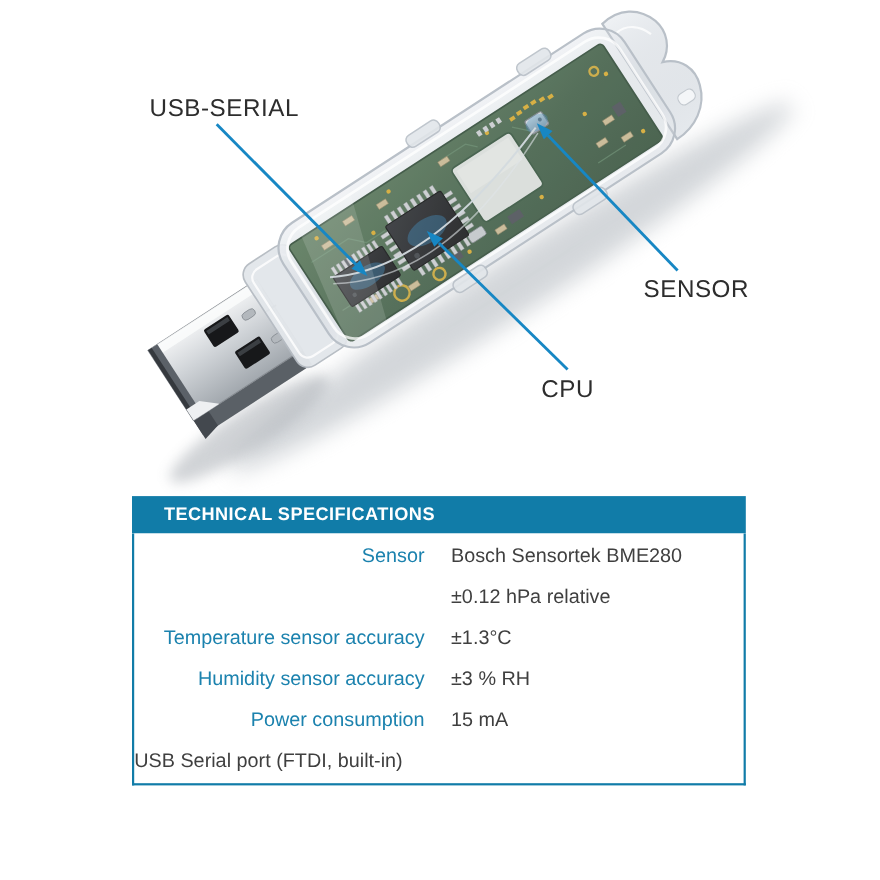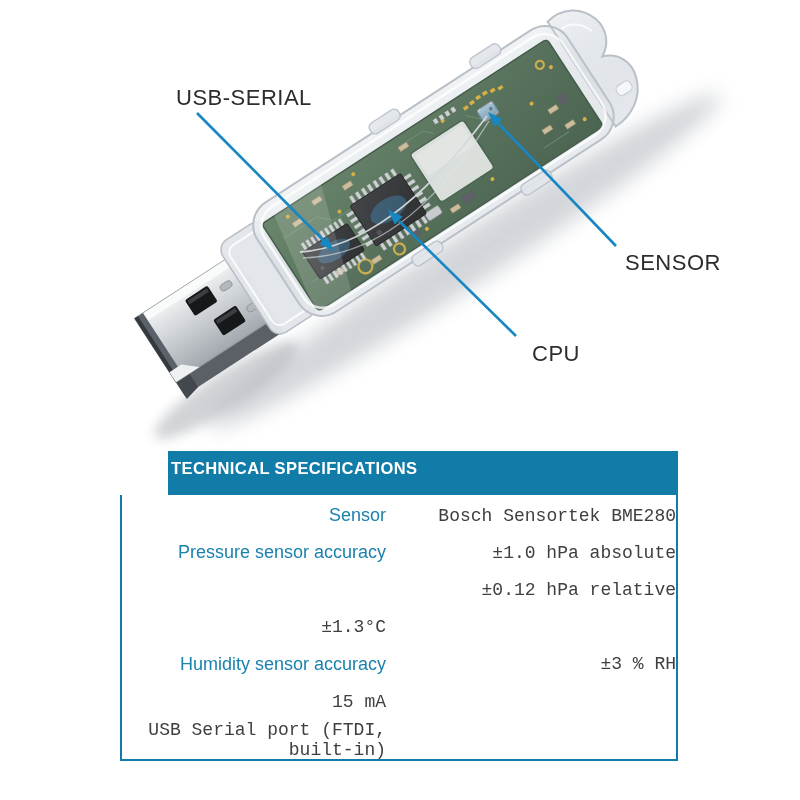--- a/index.html
+++ b/index.html
@@ -16,54 +16,52 @@
 
   .device-svg{position:absolute;left:0;top:0;}
 
   .callout-label{
     position:absolute;
     font-size:22px;
     font-weight:500;
     color:var(--callout-text);
     letter-spacing:0.5px;
     white-space:nowrap;
-    margin-left:40px;
   }
   #lbl-usb-serial{left:136px;top:85px;}
   #lbl-sensor{left:585px;top:250px;}
   #lbl-cpu{left:492px;top:341px;}
 
   .callout-line{stroke:var(--callout-blue);stroke-width:2.6;fill:none;}
   .callout-head{fill:var(--callout-blue);stroke:none;}
 
   .spec-table{position:absolute;left:120px;top:451px;width:558px;}
   .spec-header{
-    height:44px;line-height:34px;
+    height:34px;line-height:34px;
     background:var(--accent);
     color:#ffffff;font-weight:bold;font-size:16.5px;
     letter-spacing:0.4px;
-    padding-left:3px;
-    margin-left:48px;
+    padding-left:29px;
   }
   .spec-body{
     background:#ffffff;
     border:2px solid var(--accent);
     border-top:none;
     padding:2px 0;
   }
   .spec-row{
     display:grid;
     grid-template-columns:264px 1fr;
     column-gap:24px;
     height:37.2px;
     align-items:center;
     font-size:18px;
   }
   .spec-row .spec-label{text-align:right;color:var(--label-teal);}
-  .spec-row .spec-value{text-align:right;color:var(--value-text);font-family:Liberation Mono, monospace;}
+  .spec-row .spec-value{text-align:left;color:var(--value-text);}
 </style>
 </head>
 <body>
 
 <div class="canvas">
 
   <svg class="device-svg" width="800" height="460" viewBox="0 0 800 460">
     <defs>
       <linearGradient id="metalG" x1="0" y1="0" x2="0" y2="1">
         <stop offset="0" stop-color="#f5f6f7"></stop>
@@ -306,35 +304,33 @@
   <div class="callout-label" id="lbl-cpu">CPU</div>
 
   <div class="spec-table">
     <div class="spec-header">TECHNICAL SPECIFICATIONS</div>
     <div class="spec-body">
       <div class="spec-row">
         <div class="spec-label">Sensor</div>
         <div class="spec-value">Bosch Sensortek BME280</div>
       </div>
       <div class="spec-row">
-        <div class="spec-label">Pressure sensor accuracy</div>
-        <div class="spec-value">±1.0 hPa absolute</div>
-      </div>
-      <div class="spec-row">
         <div class="spec-label"></div>
         <div class="spec-value">±0.12 hPa relative</div>
       </div>
       <div class="spec-row">
+        <div class="spec-label">Temperature sensor accuracy</div>
         <div class="spec-value">±1.3°C</div>
       </div>
       <div class="spec-row">
         <div class="spec-label">Humidity sensor accuracy</div>
         <div class="spec-value">±3 % RH</div>
       </div>
       <div class="spec-row">
+        <div class="spec-label">Power consumption</div>
         <div class="spec-value">15 mA</div>
       </div>
       <div class="spec-row">
         <div class="spec-value">USB Serial port (FTDI, built-in)</div>
       </div>
     </div>
   </div>
 </div>
 
 </body></html>

